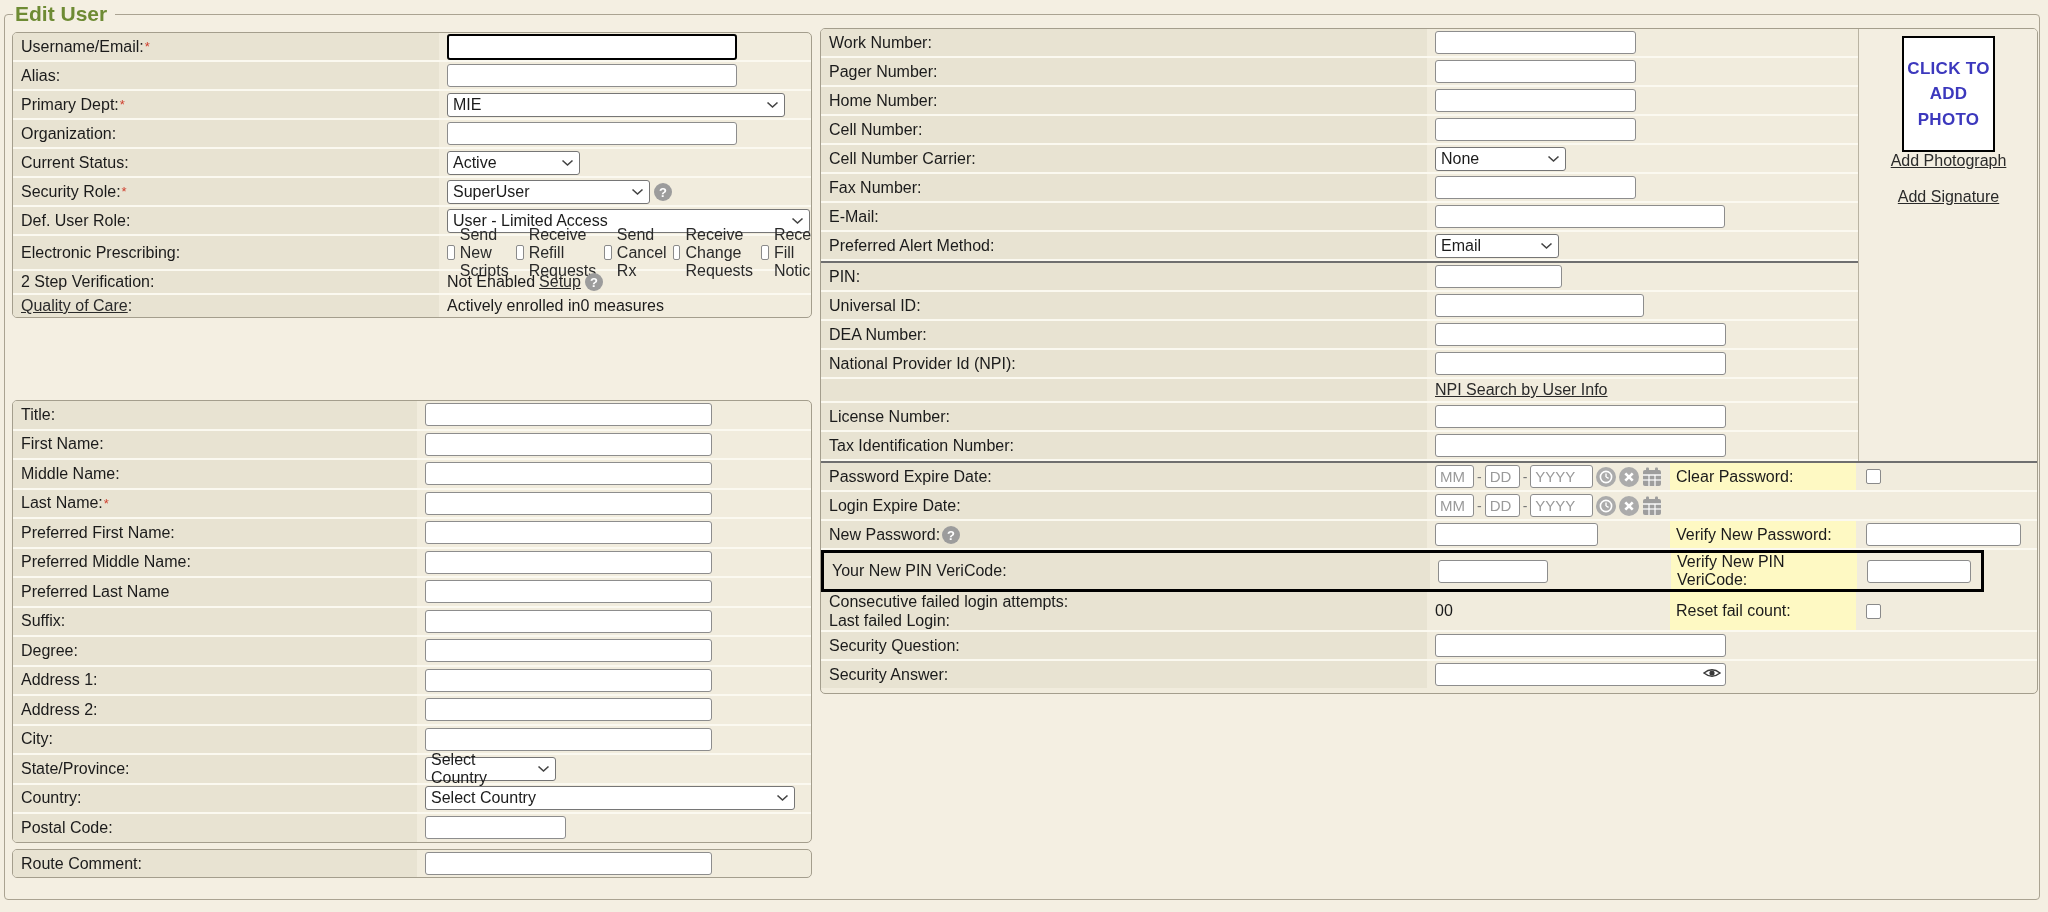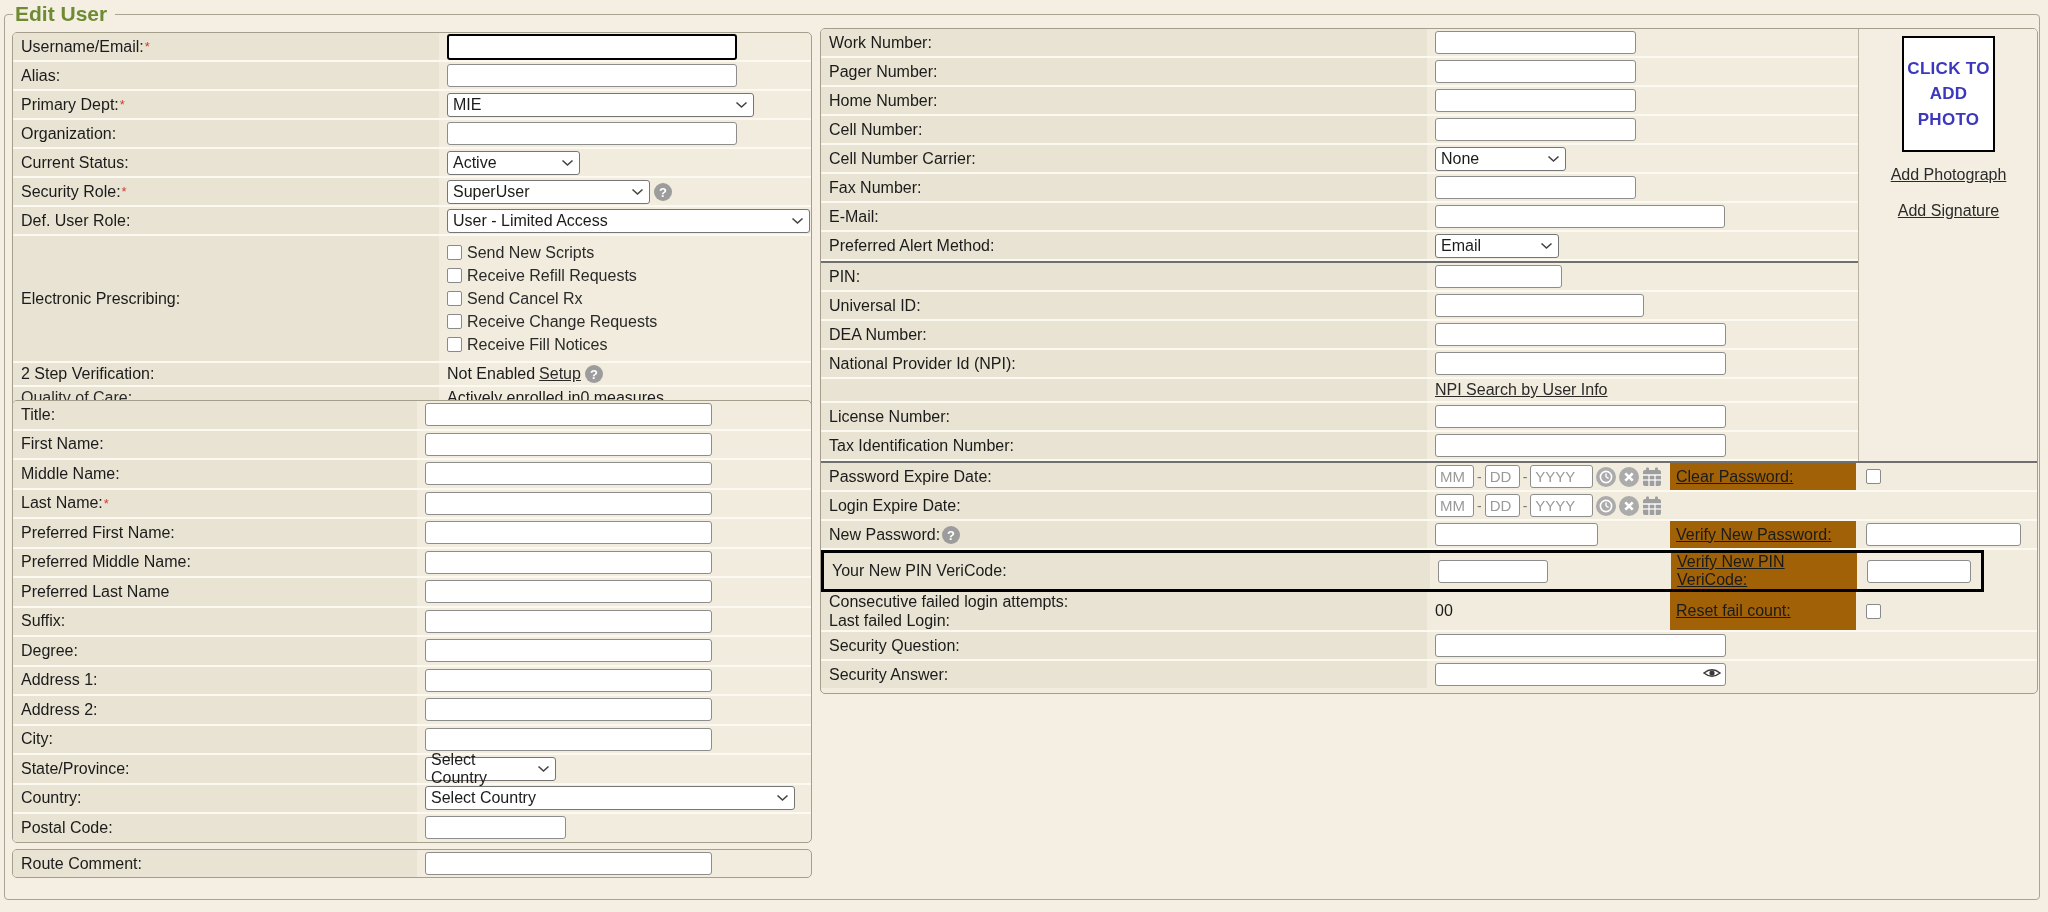--- a/index.html
+++ b/index.html
@@ -48,22 +48,22 @@
     border:1px solid #8a8a8a;border-radius:2px;background:#fff;
   }
   
   #left1 .lbl{width:426px}
   #left2 .lbl,#left3 .lbl{width:404px}
   #left2 .row{min-height:27.5px}
   
   #right .lbl{width:606px}
   .val2{width:243px}
   .lbl2{
-    width:186px;background:#a16207;display:flex;align-items:center;
-    padding:0 6px;box-sizing:border-box;flex:0 0 auto;text-decoration:underline;
+    width:186px;background:#fef9c3;display:flex;align-items:center;
+    padding:0 6px;box-sizing:border-box;flex:0 0 auto;
   }
   .val3{display:flex;align-items:center;padding:0 10px;gap:4px;box-sizing:border-box}
   .tdiv{border-top:2px solid #6f6f6f}
   .hl{border:3px solid #000;width:1163px;box-sizing:border-box}
   .hl .row{border-bottom:none}
   .hl .lbl{width:600px}
   .dash{color:#777;font-size:14px}
   .linkrow{min-height:22px}
   .twoline{flex-direction:column;justify-content:center;align-items:flex-start;line-height:19px}
   .bold{font-weight:normal}
@@ -74,21 +74,21 @@
     position:absolute;left:1037px;top:0;width:180px;height:432px;
     border-left:1px solid #b9b3a2;display:flex;flex-direction:column;align-items:center;
     background:#f3eee1;box-sizing:border-box;
   }
   .photobox{
     margin-top:7px;width:85px;height:112px;border:2px solid #000;background:#fff;
     display:flex;align-items:center;justify-content:center;text-align:center;
     font-weight:bold;font-size:17px;color:#3c38bd;line-height:1.5;
     letter-spacing:.3px;cursor:pointer;padding:0 2px;box-sizing:content-box;
   }
-  .photolink{margin-top:14px;font-size:16px}
+  .photolink{font-size:16px}
   .icon{flex:0 0 auto;display:inline-flex}
 </style>
 </head>
 <body>
 
 <svg width="0" height="0" style="position:absolute">
   <defs>
     <g id="i-help">
       <circle cx="9" cy="9" r="9" fill="#9c9c9c"></circle>
       <text x="9" y="13.5" text-anchor="middle" font-family="Liberation Sans, sans-serif" font-size="13" font-weight="bold" fill="#fff">?</text>
@@ -145,21 +145,21 @@
         <input class="txt" style="width: 290px;">
       </div>
   </div>
 
   <div class="row">
     <div class="lbl">
         <span>Primary Dept:</span>
         <span class="req">*</span>
       </div>
     <div class="val">
-      <div class="sel" style="width:307px">
+      <div class="sel" style="width:338px">
         <span>MIE</span>
         <span class="icon">
             <svg width="13" height="8">
               <use href="#i-chev"></use>
             </svg>
           </span>
       </div>
     </div>
   </div>
 
@@ -215,21 +215,21 @@
             <svg width="13" height="8">
               <use href="#i-chev"></use>
             </svg>
           </span>
       </div>
     </div>
   </div>
 
   <div class="row">
     <div class="lbl">Electronic Prescribing:</div>
-    <div class="val" style="flex-direction:column;align-items:flex-start;padding:5px 8px;gap:0">
+    <div class="val" style="flex-direction:row;align-items:flex-start;padding:5px 8px;gap:0">
       <label class="cbline">
           <input type="checkbox" style="">
           <span>Send New Scripts</span>
         </label>
       <label class="cbline">
           <input type="checkbox" style="">
           <span>Receive Refill Requests</span>
         </label>
       <label class="cbline">
           <input type="checkbox" style="">

